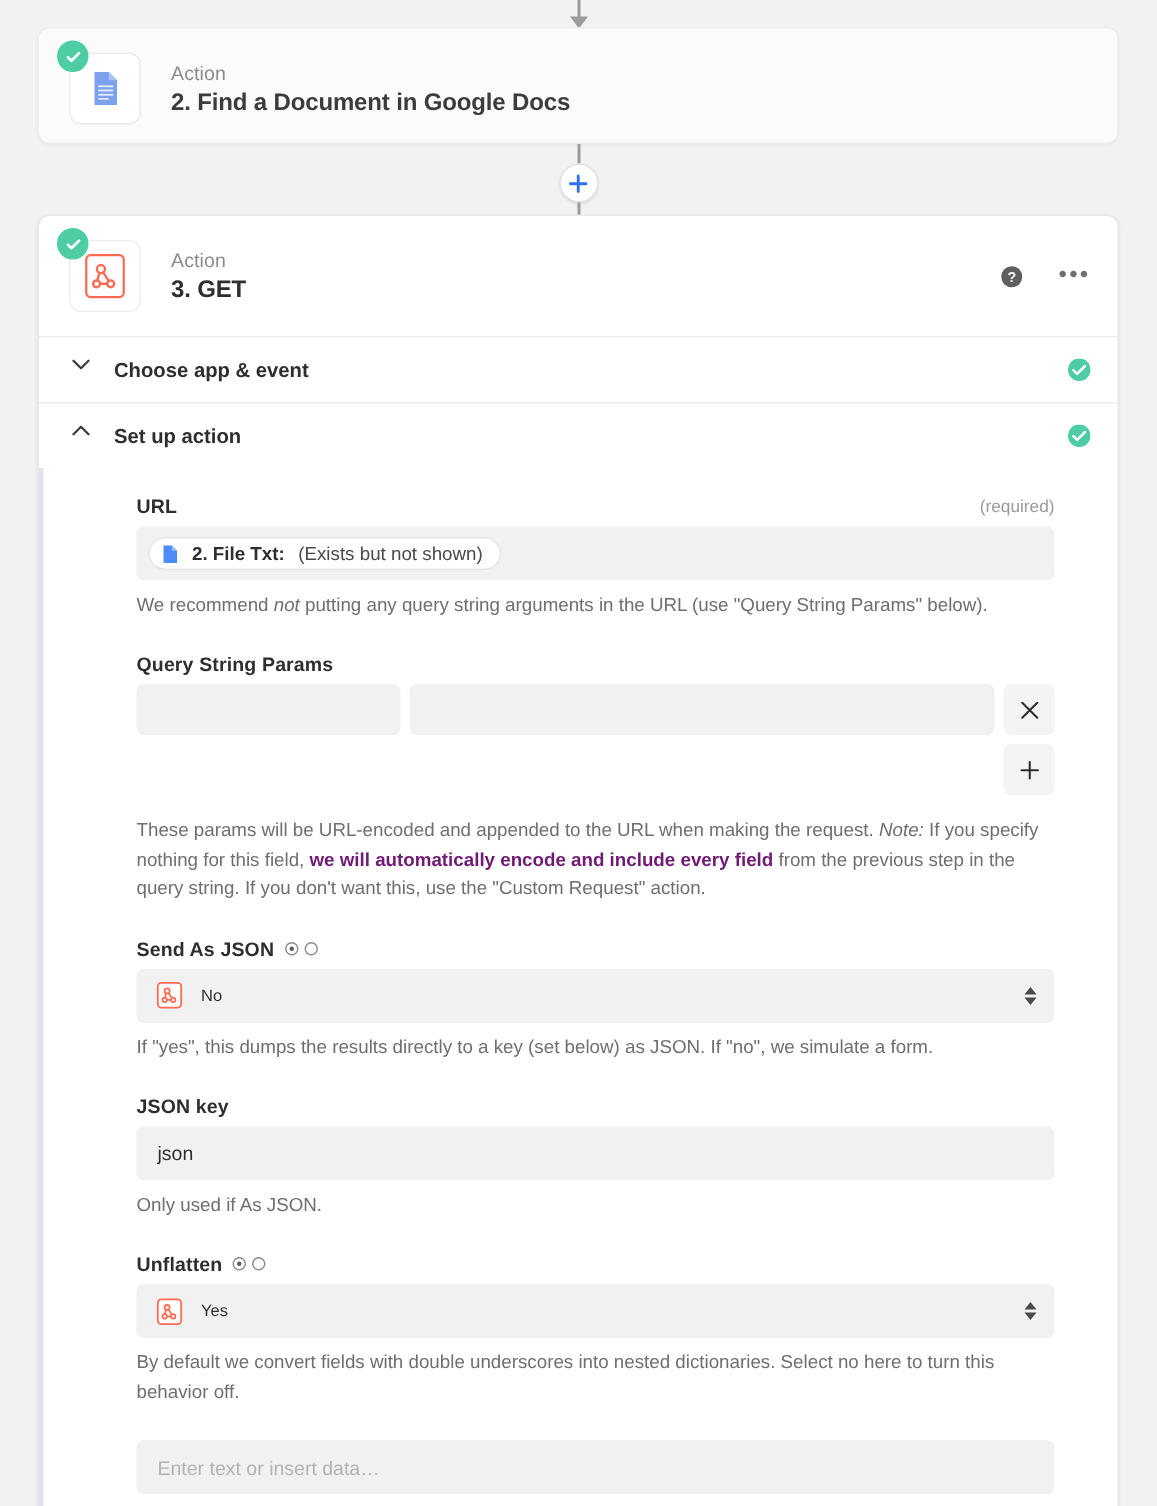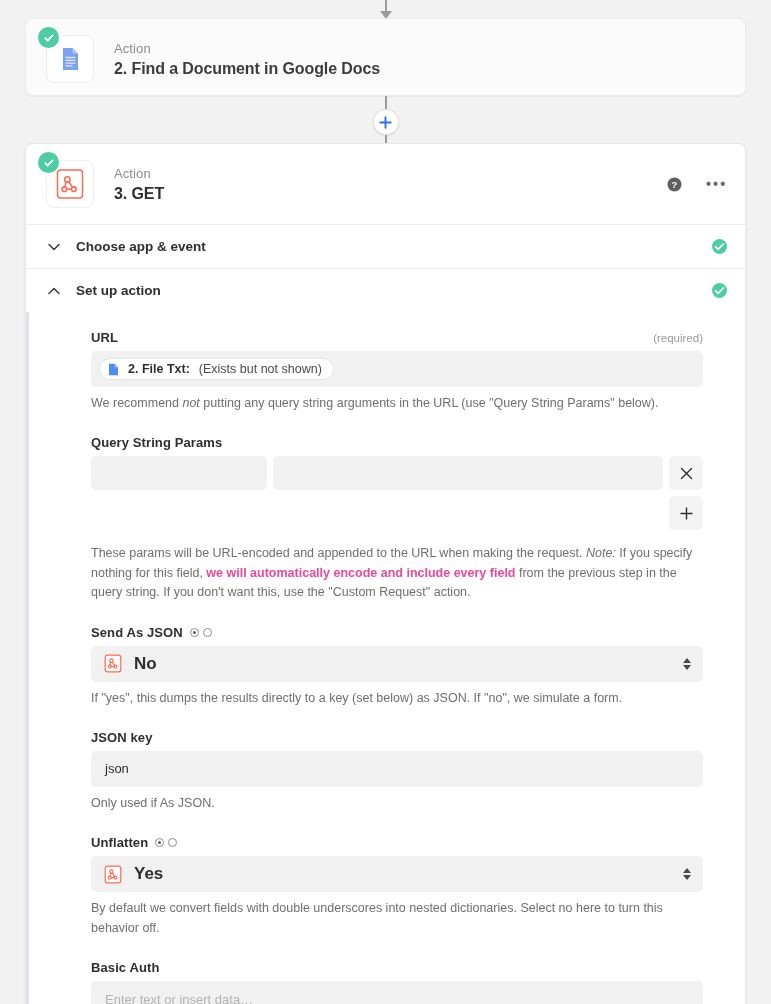--- a/index.html
+++ b/index.html
@@ -129,21 +129,21 @@
   .dots {
     font-size: 16px;
     color: #6f6f6f;
     letter-spacing: 1.5px;
     line-height: 10px;
   }
 
   
   .section-head {
     display: flex;
-    align-items: center;
+    align-items: flex-start;
     padding: 14px 18px 14px 20px;
     border-top: 1px solid #ededed;
     cursor: pointer;
     position: relative;
   }
   .section-head .chev {
     width: 16px;
     display: flex; align-items: center; justify-content: center;
     margin-right: 14px;
     flex: none;
@@ -228,21 +228,21 @@
   }
   .input.placeholder { color: #b3b3b3; }
   .input.tall { min-height: 36px; }
 
   .help {
     font-size: 12.5px;
     color: #6f6f6f;
     line-height: 1.55;
     margin-top: 7px;
   }
-  .help b { color: #ec4899; font-weight: bold; }
+  .help b { color: #701a75; font-weight: bold; }
   .help i { font-style: italic; }
 
   
   .token-host {
     width: 100%;
     min-height: 36px;
     background: #f1f1f1;
     border-radius: 5px;
     display: flex;
     align-items: center;
@@ -274,22 +274,22 @@
     cursor: pointer;
     position: relative;
   }
   .select .sel-icon {
     width: 20px; height: 20px;
     flex: none;
     margin-right: 11px;
     display: flex; align-items: center; justify-content: center;
   }
   .select .sel-val {
-    font-size: 17px;
-    font-weight: bold;
+    font-size: 11px;
+    font-weight: normal;
     color: #2e2e2e;
   }
   .select .sel-arrows {
     margin-left: auto;
     display: flex; flex-direction: column;
     align-items: center;
     gap: 2px;
   }
   .ar-up, .ar-dn {
     width: 0; height: 0;
@@ -550,23 +550,20 @@
             <span class="sel-val">Yes</span>
             <span class="sel-arrows">
               <span class="ar-up"></span>
                 <span class="ar-dn"></span>
             </span>
           </div>
           <div class="help">By default we convert fields with double underscores into nested dictionaries. Select no here to turn this behavior off.</div>
         </div>
 
         <div class="field">
-          <div class="label-row">
-            <span class="f-label">Basic Auth</span>
-          </div>
           <div class="input tall placeholder">Enter text or insert data…</div>
 
         </div>
 
       </div>
     </div>
   </div>
 
 </div>
 

